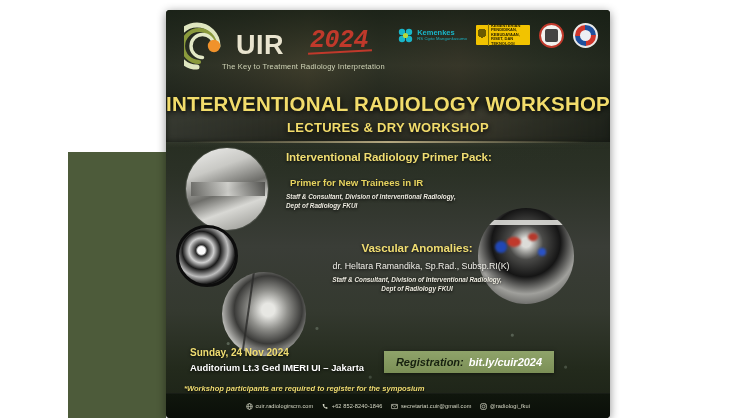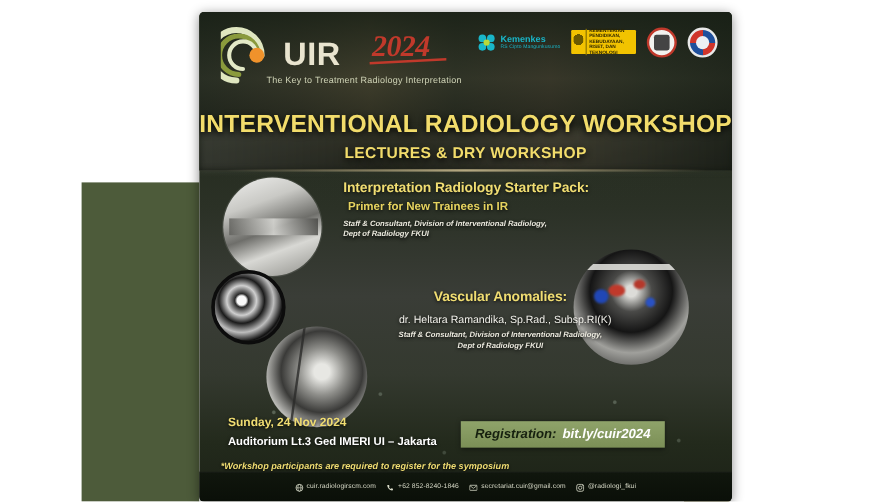--- a/index.html
+++ b/index.html
@@ -53,21 +53,21 @@
   .logo-wrap{position:absolute;left:18px;top:8px;width:185px;height:62px;}
   .logo-mark{position:absolute;left:0;top:2px;width:62px;height:52px;}
   .cuir-word{
     position:absolute;left:52px;top:12px;
     font-size:27px;font-weight:bold;letter-spacing:.5px;
     color:#e9e4cf;font-family:"Liberation Sans",sans-serif;
   }
   .cuir-year{
     position:absolute;left:126px;top:8px;
     font-size:25px;font-style:italic;font-weight:bold;
-    color:#c0392b;font-family:Liberation Serif, serif;letter-spacing:-.5px;
+    color:#c0392b;font-family:Liberation Mono, monospace;letter-spacing:-.5px;
   }
   .cuir-year:after{
     content:"";position:absolute;left:-2px;bottom:2px;width:64px;height:2px;
     background:#c0392b;transform:rotate(-3deg);
   }
   .tagline{
     position:absolute;left:38px;top:44px;
     font-size:7.5px;color:#cfd3b6;letter-spacing:.2px;white-space:nowrap;
   }
 
@@ -99,21 +99,21 @@
     position:absolute;left:0;right:0;top:110px;text-align:center;
     font-size:13px;font-weight:bold;color:#f2dc6b;letter-spacing:.3px;
     text-shadow:0 2px 5px rgba(0,0,0,.85);
   }
 
   
   .session{position:absolute;left:120px;width:262px;}
   .s1{top:140px;}
   .s2{top:231px;text-align:center;}
   .s-title{font-size:11.6px;font-weight:bold;color:#f0dd72;letter-spacing:-.1px;text-shadow:0 1px 3px rgba(0,0,0,.8);}
-  .s-sub{font-size:9.6px;font-weight:bold;color:#e6d35f;margin-top:4px;text-shadow:0 1px 3px rgba(0,0,0,.8);padding-left:4px;}
+  .s-sub{font-size:9.6px;font-weight:bold;color:#e6d35f;margin-top:14px;text-shadow:0 1px 3px rgba(0,0,0,.8);padding-left:4px;}
   .s-speaker{font-size:8.8px;color:#f3f2ec;margin-top:7px;padding-left:8px;text-shadow:0 1px 3px rgba(0,0,0,.9);}
   .s-aff{font-size:6.4px;font-style:italic;font-weight:bold;color:#eceadf;margin-top:4px;line-height:1.42;text-shadow:0 1px 3px rgba(0,0,0,.9);}
 
   
   .circ{position:absolute;border-radius:50%;overflow:hidden;}
   .ph1{left:20px;top:138px;width:82px;height:82px;
     background:
       linear-gradient(160deg,#f0f0ee 0%,#c9c9c5 28%,#6e6e6a 52%,#d8d8d4 70%,#8d8d88 100%);
     box-shadow:0 0 0 1px rgba(255,255,255,.1);}
   .ph1:after{content:"";position:absolute;left:6%;top:42%;right:4%;height:16%;background:linear-gradient(90deg,#5a5a56,#e6e6e2,#3f3f3c);opacity:.75;}
@@ -234,21 +234,21 @@
     <div class="circ ph3"></div>
     <div class="circ ph4"></div>
     <div class="circ ph5">
       <span class="dotr"></span>
         <span class="dotb"></span>
         <span class="dotr2"></span>
         <span class="dotb2"></span>
     </div>
 
     <div class="session s1">
-      <div class="s-title">Interpretation Radiology Starter Pack:</div>
+      <div class="s-title">Interventional Radiology Primer Pack:</div>
       <div class="s-sub">Primer for New Trainees in IR</div>
       <div class="s-aff">
         <div>Staff &amp; Consultant, Division of Interventional Radiology,</div>
         <div>Dept of Radiology FKUI</div>
       </div>
     </div>
 
     <div class="session s2">
       <div class="s-title">Vascular Anomalies:</div>
       <div class="s-speaker">dr. Heltara Ramandika, Sp.Rad., Subsp.RI(K)</div>

